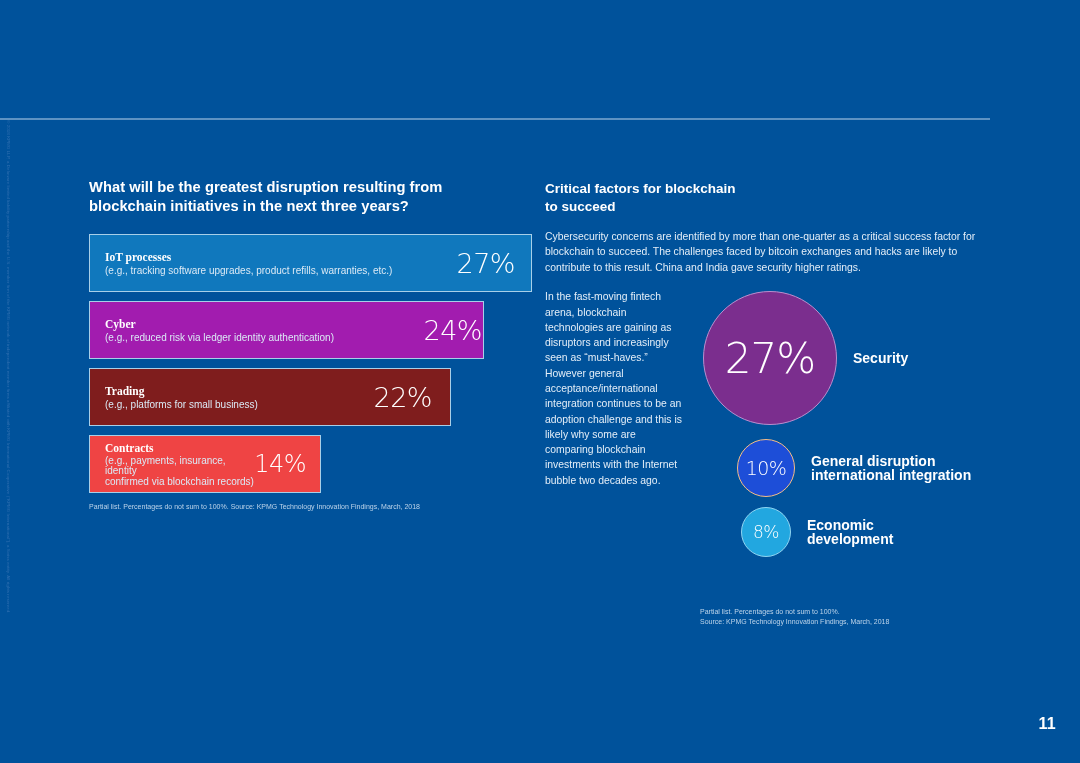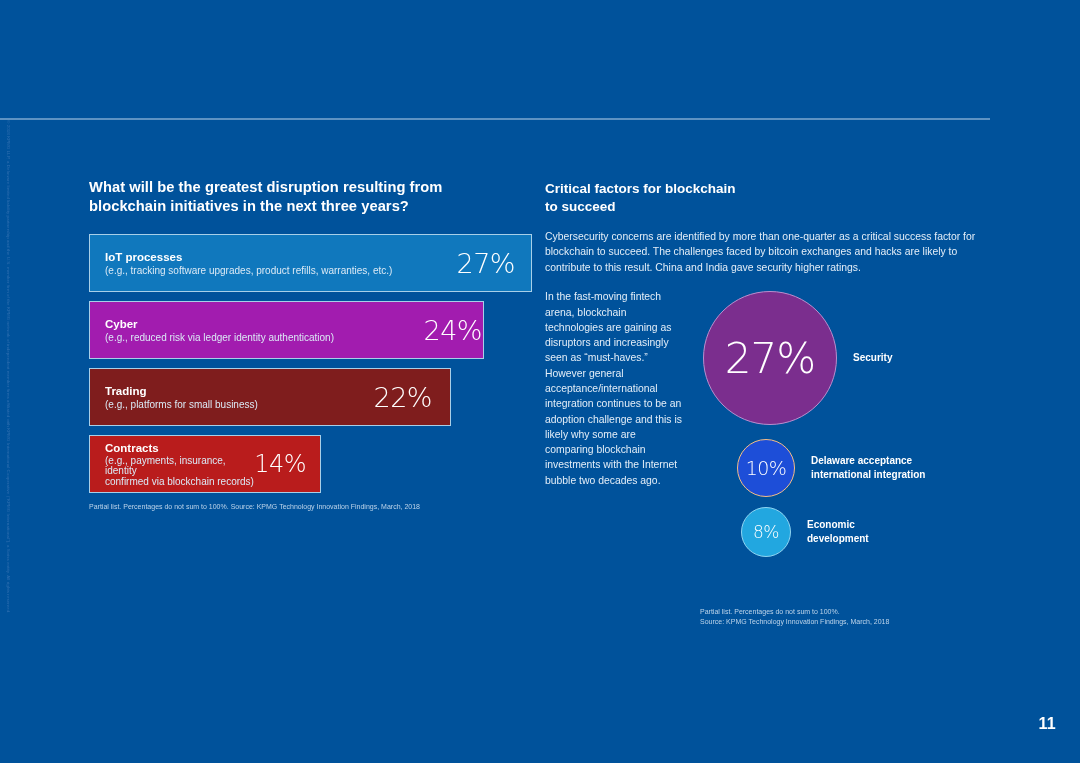--- a/index.html
+++ b/index.html
@@ -83,20 +83,21 @@
     margin-bottom: 9px;
     padding: 0 0 0 15px;
   }
   .bar-labels { flex: 1 1 auto; }
   .bar-title {
     font-size: 11.5px;
     font-weight: bold;
     line-height: 14px;
     color: #ffffff;
     margin-bottom: 1px;
+    font-family: Liberation Serif, serif;
   }
   .bar-sub {
     font-size: 10px;
     line-height: 11px;
     color: #dbe9f5;
     font-weight: normal;
   }
   .bar-pct {
     flex: 0 0 auto;
     font-size: 27px;
@@ -107,21 +108,21 @@
     font-family: "DejaVu Sans", sans-serif;
   }
 
   
   .bar-1 { width: 443px; height: 58px; background: #1078bd; }
   .bar-1 .bar-pct { padding-right: 16px; }
   .bar-2 { width: 395px; height: 58px; background: #a21caf; }
   .bar-2 .bar-pct { padding-right: 1px; }
   .bar-3 { width: 362px; height: 58px; background: #7f1d1d; }
   .bar-3 .bar-pct { padding-right: 18px; }
-  .bar-4 { width: 232px; height: 58px; background: #b91c1c; }
+  .bar-4 { width: 232px; height: 58px; background: #ef4444; }
   .bar-4 .bar-pct { padding-right: 14px; font-size: 24px; }
   .bar-4 .bar-sub { line-height: 10.5px; }
 
   .footnote-left {
     margin-top: 6px;
     font-size: 7px;
     line-height: 10px;
     color: #bcd4ea;
   }
 
@@ -203,21 +204,21 @@
   }
   .circle-economic {
     width: 50px;
     height: 50px;
     background: #22a7e0;
     border: 1px solid #8fd4f1;
     font-size: 17px;
     letter-spacing: -.5px;
   }
   .circ-label {
-    font-size: 10px;
+    font-size: 14px;
     font-weight: bold;
     line-height: 14.5px;
     color: #ffffff;
     margin-left: 16px;
   }
   .circ-label .ln { display: block; }
   .row-offset-1 { margin-left: 34px; }
   .row-offset-2 { margin-left: 38px; }
 
   .footnote-right {
@@ -304,21 +305,21 @@
         <div class="circ-row big">
           <div class="circle circle-security">27%</div>
           <div class="circ-label">
             <span class="ln">Security</span>
           </div>
         </div>
 
         <div class="circ-row small row-offset-1">
           <div class="circle circle-acceptance">10%</div>
           <div class="circ-label">
-            <span class="ln">Delaware acceptance</span>
+            <span class="ln">General disruption</span>
             <span class="ln">international integration</span>
           </div>
         </div>
 
         <div class="circ-row small row-offset-2">
           <div class="circle circle-economic">8%</div>
           <div class="circ-label">
             <span class="ln">Economic</span>
             <span class="ln">development</span>
           </div>

